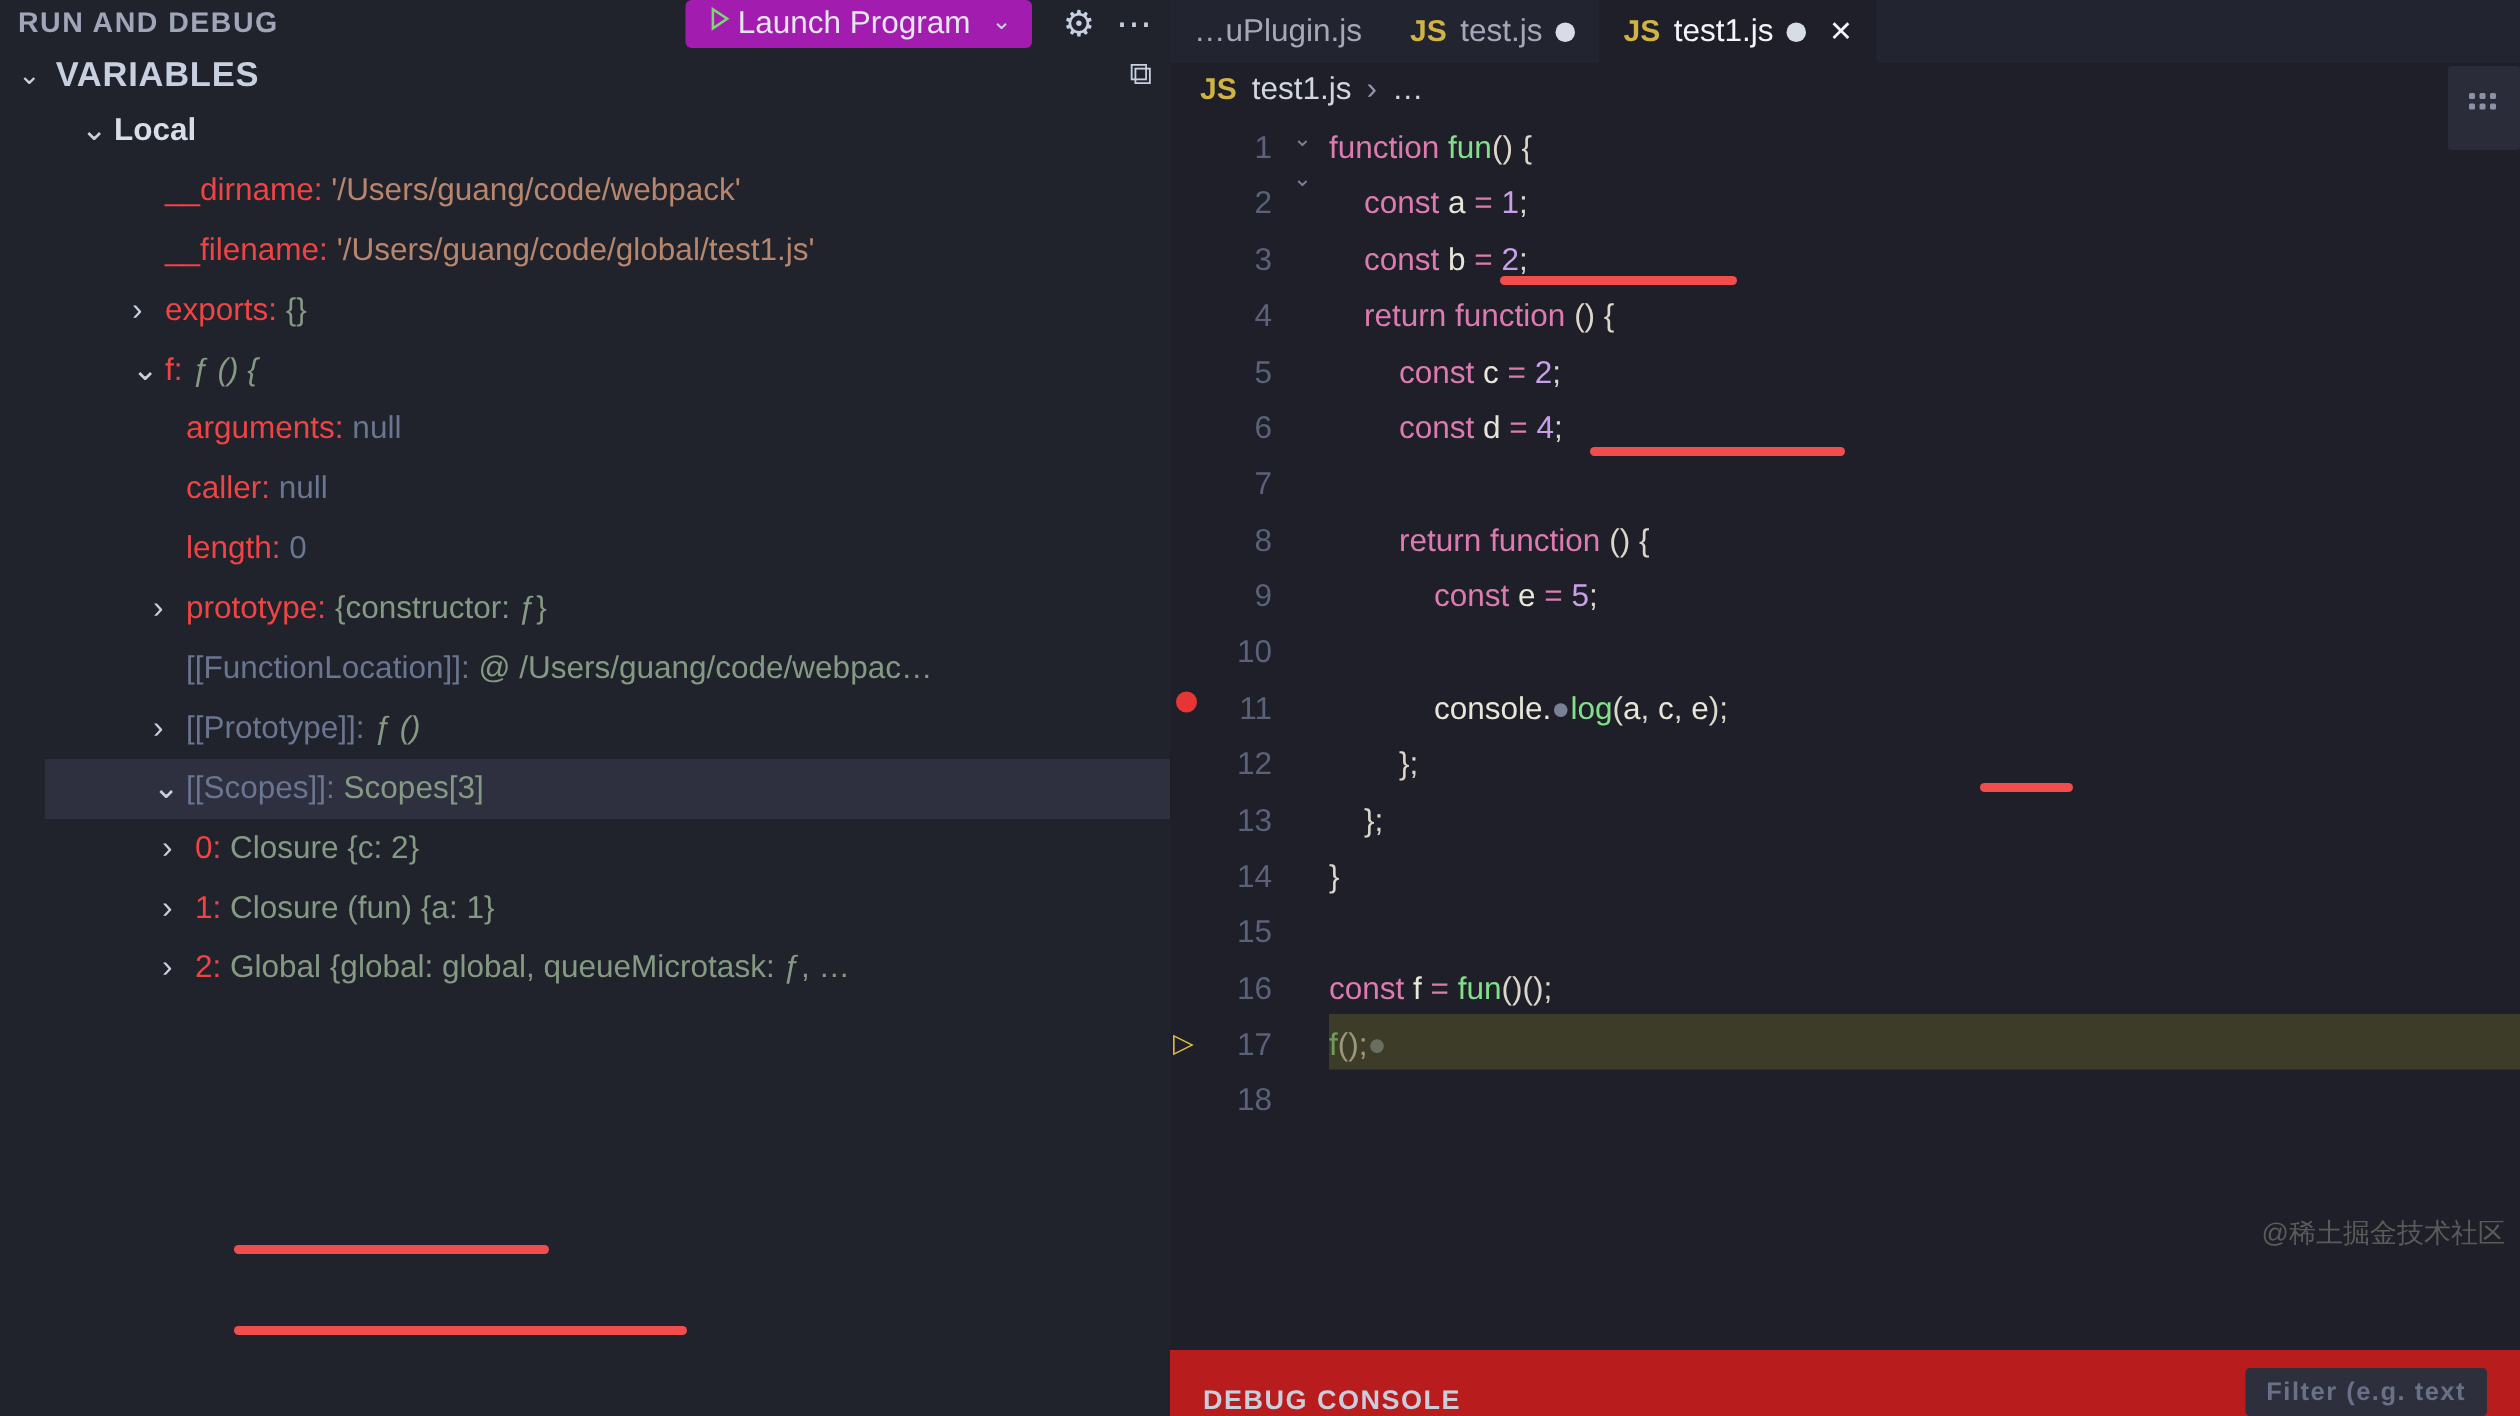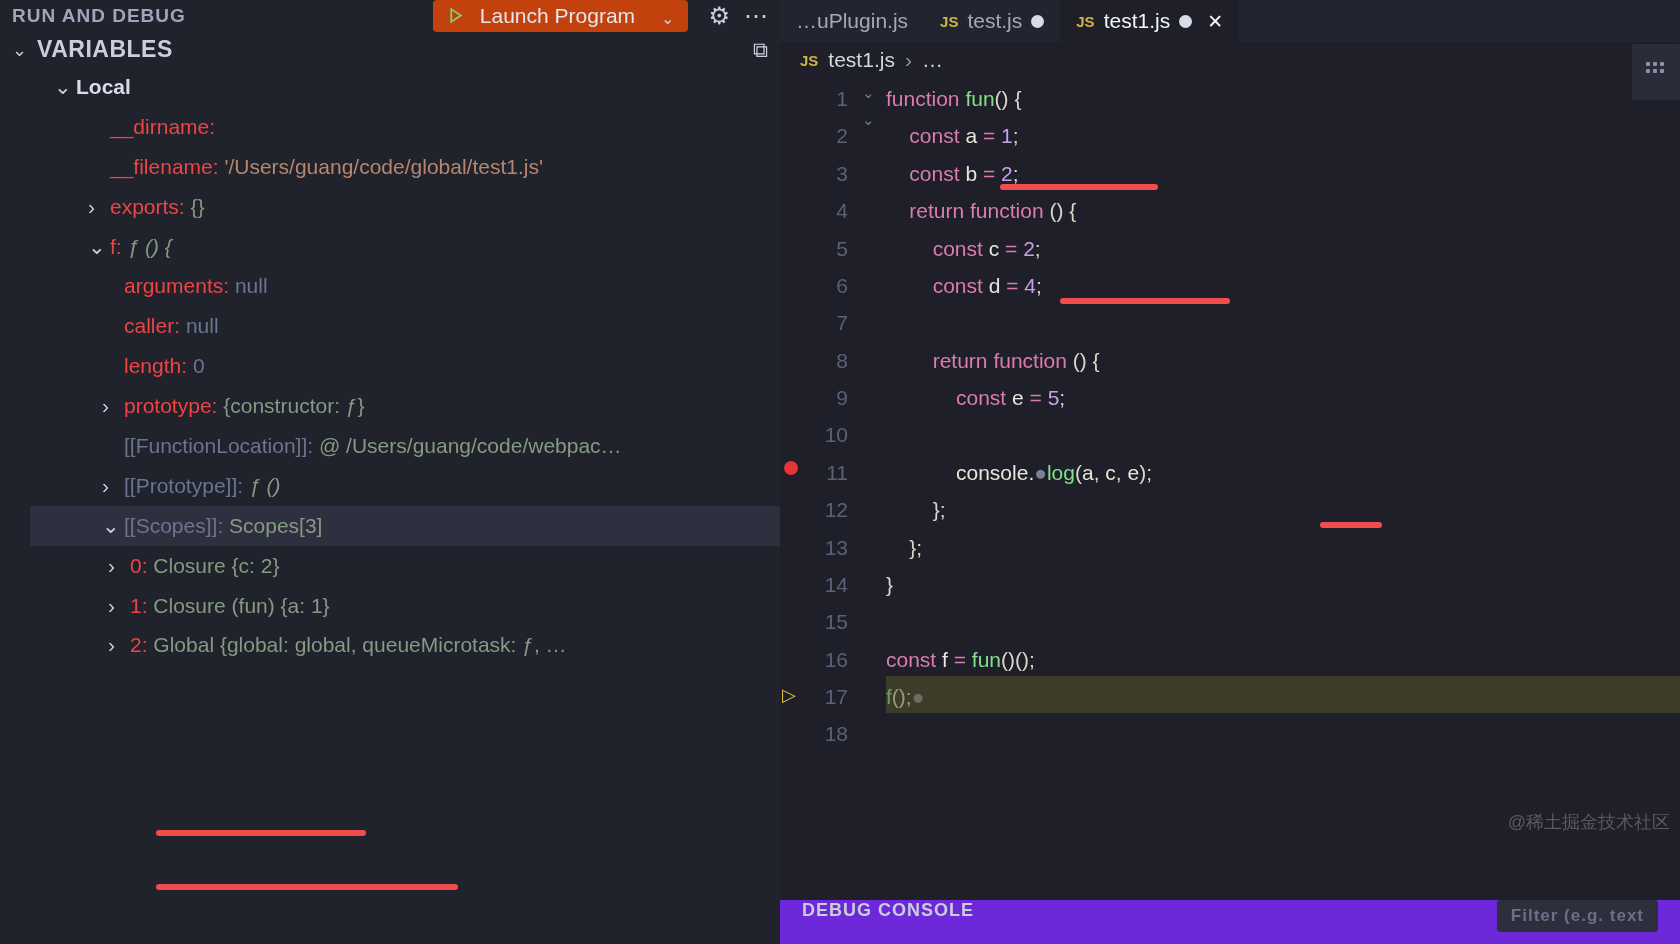--- a/index.html
+++ b/index.html
@@ -1,21 +1,21 @@
 <!DOCTYPE html>
 <html><head>
 <meta charset="utf-8">
 <style>
 *{margin:0;padding:0;box-sizing:border-box;font-family:'Segoe UI',sans-serif}
 body{background:#1e1f29;color:#c8d0e0;width:1680px;height:944px;overflow:hidden;display:flex;position:relative}
 .panel-left{width:780px;height:100%;background:#20222c;display:flex;flex-direction:column;overflow:hidden}
 .panel-right{flex:1;height:100%;background:#1e1f29;display:flex;flex-direction:column;overflow:hidden}
 .topbar{height:32px;display:flex;align-items:center;padding:0 12px;gap:12px}
 .run-debug-label{color:#a0a6b8;font-size:19px;font-weight:600;letter-spacing:1px}
-.launch-box{display:flex;align-items:flex-end;gap:16px;background:#c2410c;padding:4px 14px;border-radius:4px;margin-left:auto}
+.launch-box{display:flex;align-items:flex-start;gap:4px;background:#a21caf;padding:4px 14px;border-radius:4px;margin-left:auto}
 .play-icon svg{width:17px;height:17px}
 .launch-text{color:#e4e6ec;font-size:21px}
 .chev{color:#c8d0e0;font-size:16px;margin-left:10px}
 .gear{color:#c8d0e0;font-size:24px;margin-left:8px}
 .dots{color:#c8d0e0;font-size:24px;margin-left:2px}
 .section-hdr{display:flex;align-items:center;padding:4px 12px;gap:10px}
 .section-hdr .caret{font-size:18px;color:#c8d0e0}
 .section-title{font-size:23px;font-weight:700;color:#c8d0e0;letter-spacing:0.5px}
 .copy-icon{margin-left:auto;color:#c8d0e0;font-size:21px}
 .tree{padding-left:30px;font-family:'Menlo','Consolas',monospace;font-size:21px;line-height:1.9}
@@ -28,21 +28,21 @@
 .vk{color:#ef4444}
 .vv{color:#b8866c}
 .vm{color:#6a7590}
 .vg{color:#859a82}
 .vi{font-style:italic;color:#859a82}
 .sel-row{background:#2e3040}
 .redline{position:absolute;height:6px;background:#f24d4d;border-radius:3px}
 .tabs{height:42px;display:flex;align-items:center;background:#222430}
 .tab{display:flex;align-items:center;padding:0 16px;height:100%;gap:9px;color:#a4a8b8;font-size:21px}
 .tab.active{background:#1e1f29;color:#f3f5f8}
-.js-ico{color:#d0b344;font-weight:700;font-size:15px}
+.js-ico{color:#d0b344;font-weight:700;font-size:20px}
 .dirty{width:13px;height:13px;border-radius:50%;background:#d8dce6;display:inline-block}
 .tab-close{font-size:19px;margin-left:6px;cursor:pointer}
 .crumbs{display:flex;align-items:center;gap:10px;padding:6px 20px;font-size:21px;color:#d2d6e0}
 .crumb-sep{color:#9298ac}
 .minimap{position:absolute;right:0;top:44px;width:48px;height:56px;background:#2a2c39;border-radius:2px}
 .minimap-dots{display:grid;grid-template-columns:repeat(3,4px);gap:3px;padding:18px 14px}
 .minimap-dots span{width:4px;height:4px;background:#8c92a6;border-radius:1px}
 .editor{font-family:'Menlo','Consolas',monospace;font-size:21px;line-height:1.78;display:flex;padding-top:2px;position:relative}
 .gutter{width:82px;text-align:right;color:#5a6178;user-select:none}
 .gutter .ln{padding-right:14px}
@@ -51,21 +51,21 @@
 .line{white-space:pre}
 .kw{color:#dc7bb0}
 .fn{color:#82e089}
 .id{color:#e8e6d8}
 .num{color:#c9a0e8}
 .pun{color:#dcd7c8}
 .bp{position:absolute;left:4px;width:14px;height:14px;background:#e53535;border-radius:50%}
 .cur-arrow{position:absolute;left:2px;color:#e0c040;font-size:18px}
 .hl-line{position:absolute;left:106px;right:0;height:37px;background:#5a5a2a;opacity:0.5}
 .watermark{position:absolute;right:10px;bottom:110px;color:#5a5a5a;font-size:18px}
-.console-bar{position:absolute;bottom:0;left:780px;right:0;height:44px;background:#6d28d9;display:flex;align-items:flex-start;padding:0 22px;color:#c8cedc;font-size:18px;font-weight:600;letter-spacing:1px}
+.console-bar{position:absolute;bottom:0;left:780px;right:0;height:44px;background:#b91c1c;display:flex;align-items:flex-end;padding:0 22px;color:#c8cedc;font-size:18px;font-weight:600;letter-spacing:1px}
 .filter-box{margin-left:auto;background:#2d2f3c;padding:6px 14px;color:#6a7088;font-size:17px;border-radius:3px}
 </style>
 </head>
 <body>
 
 <div class="panel-left">
   <div class="topbar">
     <span class="run-debug-label">RUN AND DEBUG</span>
     <div class="launch-box">
       <span class="play-icon"><svg viewBox="0 0 16 16">
@@ -82,21 +82,21 @@
     <span class="caret">⌄</span>
     <span class="section-title">VARIABLES</span>
     <span class="copy-icon">⧉</span>
   </div>
 
   <div class="tree">
     <div class="row indent-1">
         <span class="caret-s">⌄</span>
         <span style="font-weight:600;color:#d8dee8">Local</span>
       </div>
-    <div class="row indent-2"><span class="caret-s"></span><span class="vk">__dirname:</span>&nbsp;</div>
+    <div class="row indent-2"><span class="caret-s"></span><span class="vk">__dirname:</span>&nbsp;<span class="vv">'/Users/guang/code/webpack'</span></div>
     <div class="row indent-2"><span class="caret-s"></span><span class="vk">__filename:</span>&nbsp;<span class="vv">'/Users/guang/code/global/test1.js'</span></div>
     <div class="row indent-2"><span class="caret-s">›</span><span class="vk">exports:</span>&nbsp;<span class="vg">{}</span></div>
     <div class="row indent-2"><span class="caret-s">⌄</span><span class="vk">f:</span>&nbsp;<span class="vi">ƒ () {</span></div>
     <div class="row indent-3"><span class="caret-s"></span><span class="vk">arguments:</span>&nbsp;<span class="vm">null</span></div>
     <div class="row indent-3"><span class="caret-s"></span><span class="vk">caller:</span>&nbsp;<span class="vm">null</span></div>
     <div class="row indent-3"><span class="caret-s"></span><span class="vk">length:</span>&nbsp;<span class="vm">0</span></div>
     <div class="row indent-3"><span class="caret-s">›</span><span class="vk">prototype:</span>&nbsp;<span class="vg">{constructor: ƒ}</span></div>
     <div class="row indent-3"><span class="caret-s"></span><span class="vm">[[FunctionLocation]]:</span>&nbsp;<span class="vg">@ /Users/guang/code/webpac…</span></div>
     <div class="row indent-3"><span class="caret-s">›</span><span class="vm">[[Prototype]]:</span>&nbsp;<span class="vi">ƒ ()</span></div>
     <div class="row indent-3 sel-row"><span class="caret-s">⌄</span><span class="vm">[[Scopes]]:</span>&nbsp;<span class="vg">Scopes[3]</span></div>

